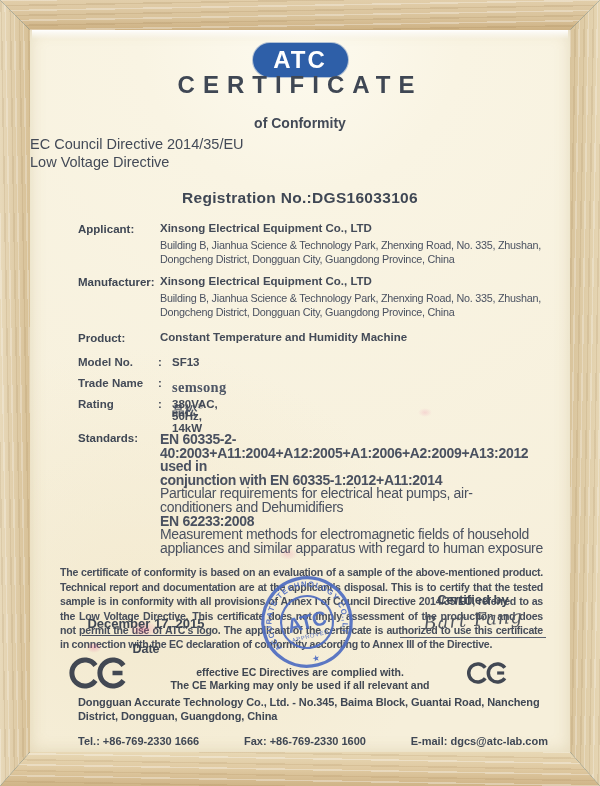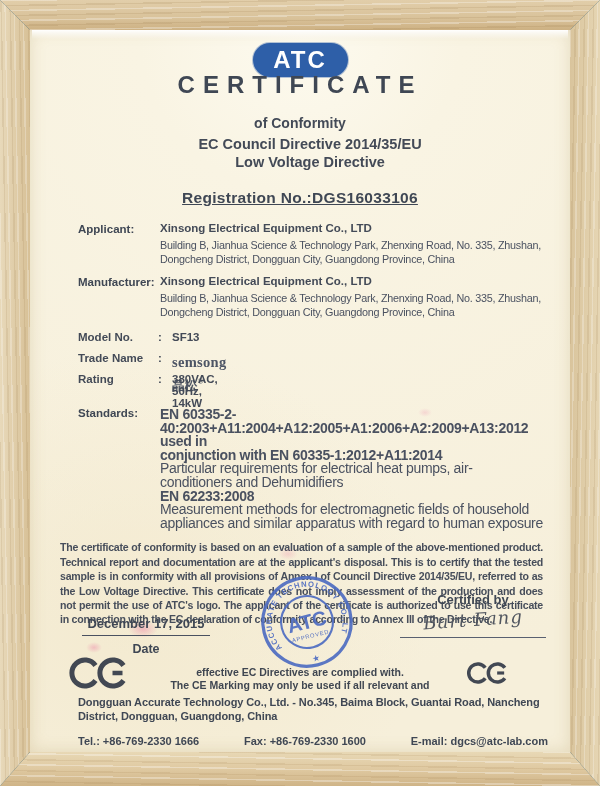--- a/index.html
+++ b/index.html
@@ -50,24 +50,24 @@
     background:radial-gradient(ellipse,rgba(233,70,140,.16),rgba(233,70,140,0) 70%);}
 
   
   .logo-pill{width:95px;height:34px;margin:13px auto 0;background:#2e5fa8;
     border-radius:17px;display:flex;align-items:center;justify-content:center;
     color:#fff;font-weight:bold;font-size:24px;letter-spacing:2px;
     box-shadow:0 0 0 1px rgba(46,95,168,.35);}
   .title{position:relative;text-align:center;font-size:24px;font-weight:bold;
     letter-spacing:8px;color:#3f4754;margin-top:-6px;}
   .subtitle{text-align:center;font-weight:bold;font-size:14px;margin-top:16px;color:#434a57;}
-  .directive{text-align:center;font-weight:bold;font-size:14.5px;line-height:17.5px;
-    margin-top:5px;color:#434a57;padding-left:20px;}
+  .directive{text-align:left;font-weight:normal;font-size:14.5px;line-height:17.5px;
+    margin-top:5px;color:#434a57;}
   .registration{text-align:center;font-weight:bold;font-size:15.5px;margin-top:18px;
-    letter-spacing:.3px;color:#3f4754;text-decoration:underline;}
+    letter-spacing:.3px;color:#3f4754;}
 
   
   .fields{margin:15px 27px 0 48px;}
   .frow{display:grid;grid-template-columns:82px 1fr;margin-top:9px;}
   .frow:first-child{margin-top:0;}
   .flabel{font-weight:bold;font-size:11.5px;color:#3f4754;padding-top:1px;}
   .fname{font-weight:bold;font-size:11.5px;color:#434a57;}
   .faddr{font-size:10.8px;letter-spacing:-0.25px;line-height:14px;margin-top:4px;color:#4a5160;}
   .product-row{margin-top:12px;}
   .ident-row{display:grid;grid-template-columns:80px 14px 1fr;height:21px;align-items:start;}
@@ -157,20 +157,24 @@
         <div class="flabel">Manufacturer:</div>
         <div>
           <div class="fname">Xinsong Electrical Equipment Co., LTD</div>
           <div class="faddr">
             <div>Building B, Jianhua Science &amp; Technology Park, Zhenxing Road, No. 335, Zhushan,</div>
             <div>Dongcheng District, Dongguan City, Guangdong Province, China</div>
           </div>
         </div>
       </div>
 
+      <div class="frow product-row">
+        <div class="flabel">Product:</div>
+        <div class="fname">Constant Temperature and Humidity Machine</div>
+      </div>
 
       <div class="frow product-row">
         <div>
           <div class="ident-row">
             <span class="iname">Model No.</span>
             <span class="isep">:</span>
             <span class="ival">SF13</span>
           </div>
           <div class="ident-row">
             <span class="iname">Trade Name</span>

